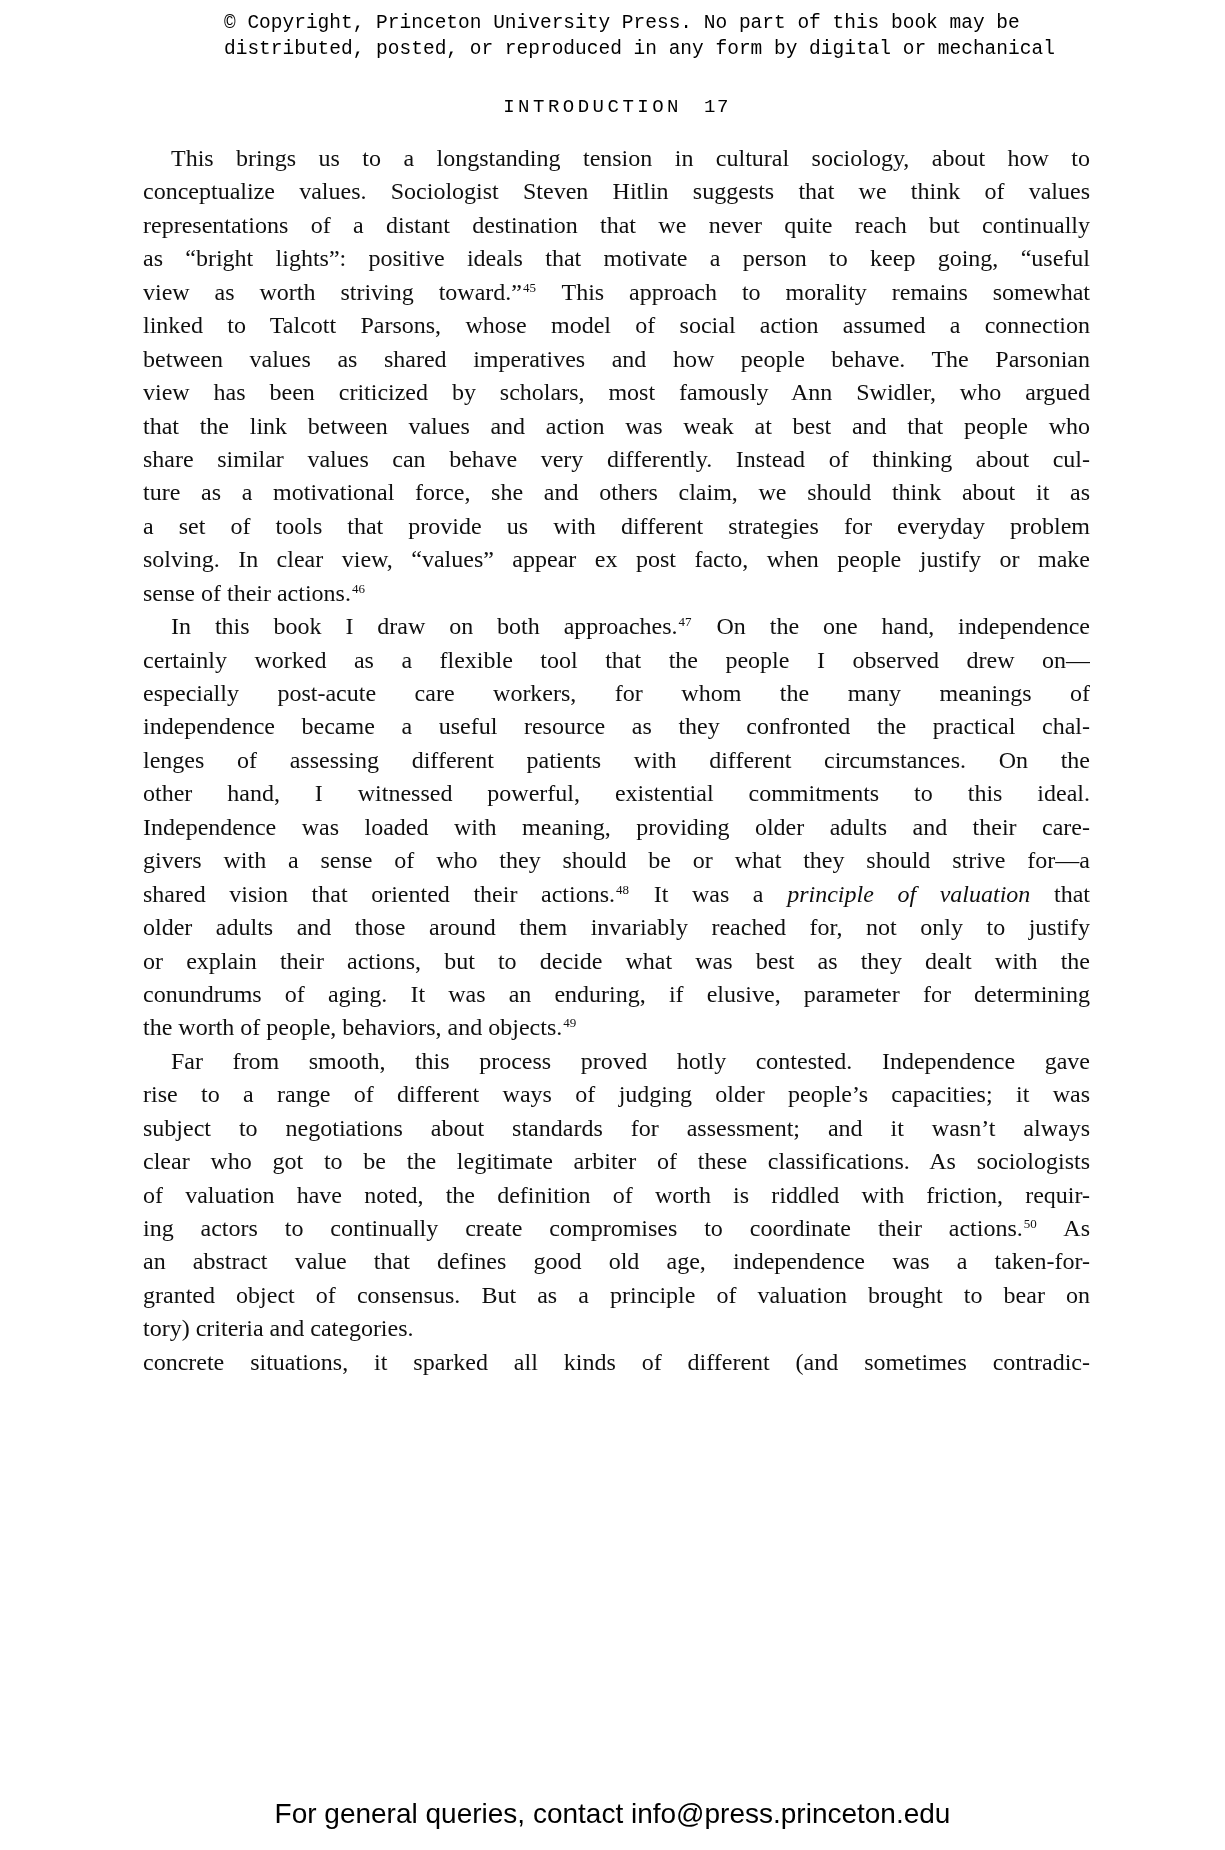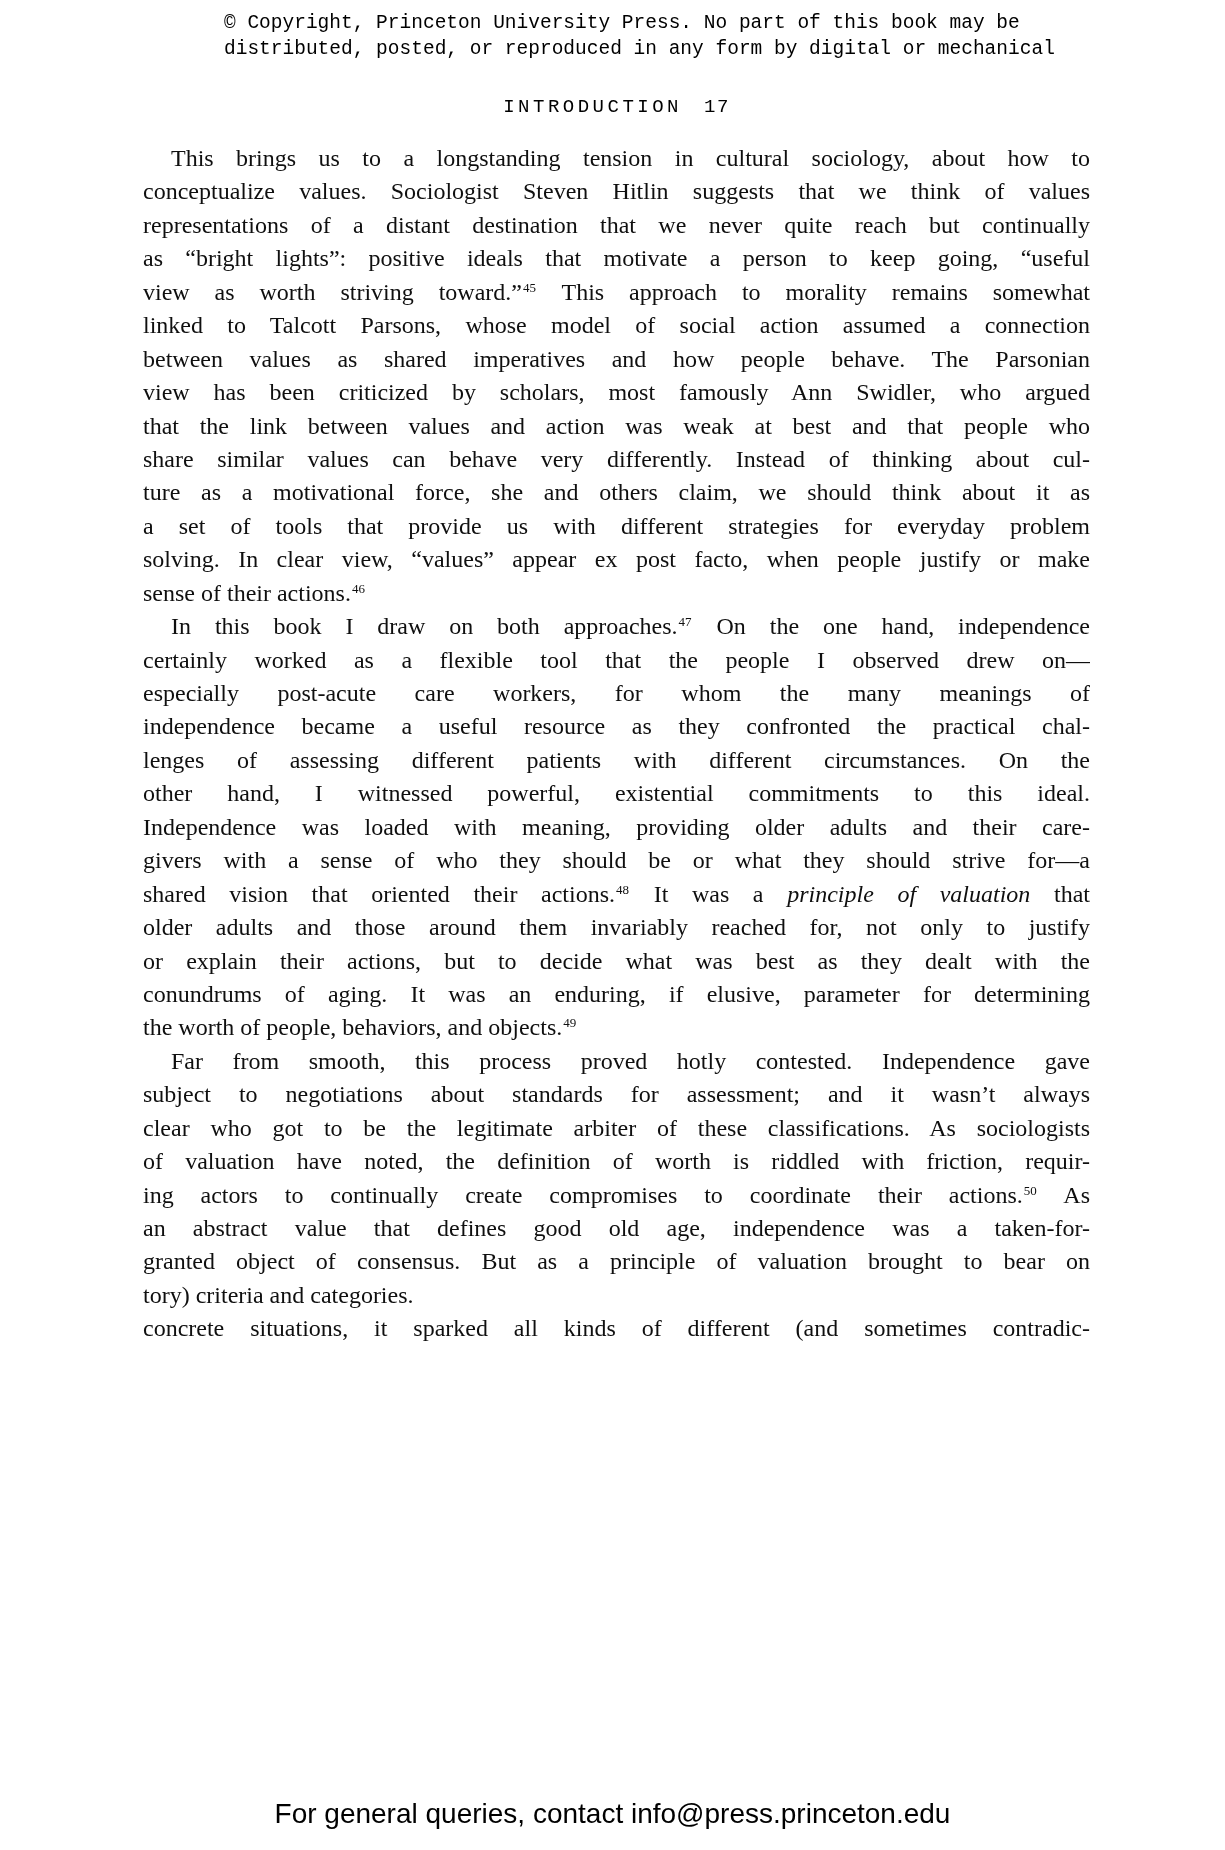--- a/index.html
+++ b/index.html
@@ -84,20 +84,21 @@
         <div class="line">Independence was loaded with meaning, providing older adults and their care-</div>
         <div class="line">givers with a sense of who they should be or what they should strive for—a</div>
         <div class="line">shared vision that oriented their actions.<sup>48</sup> It was a <i>principle of valuation</i> that</div>
         <div class="line">older adults and those around them invariably reached for, not only to justify</div>
         <div class="line">or explain their actions, but to decide what was best as they dealt with the</div>
         <div class="line">conundrums of aging. It was an enduring, if elusive, parameter for determining</div>
         <div class="line last">the worth of people, behaviors, and objects.<sup>49</sup></div>
       </div>
       <div>
         <div class="line indent">Far from smooth, this process proved hotly contested. Independence gave</div>
+        <div class="line">rise to a range of different ways of judging older people’s capacities; it was</div>
         <div class="line">subject to negotiations about standards for assessment; and it wasn’t always</div>
         <div class="line">clear who got to be the legitimate arbiter of these classifications. As sociologists</div>
         <div class="line">of valuation have noted, the definition of worth is riddled with friction, requir-</div>
         <div class="line">ing actors to continually create compromises to coordinate their actions.<sup>50</sup> As</div>
         <div class="line">an abstract value that defines good old age, independence was a taken-for-</div>
         <div class="line">granted object of consensus. But as a principle of valuation brought to bear on</div>
         <div class="line last">tory) criteria and categories.</div>
         <div class="line">concrete situations, it sparked all kinds of different (and sometimes contradic-</div>
       </div>
     </main>

